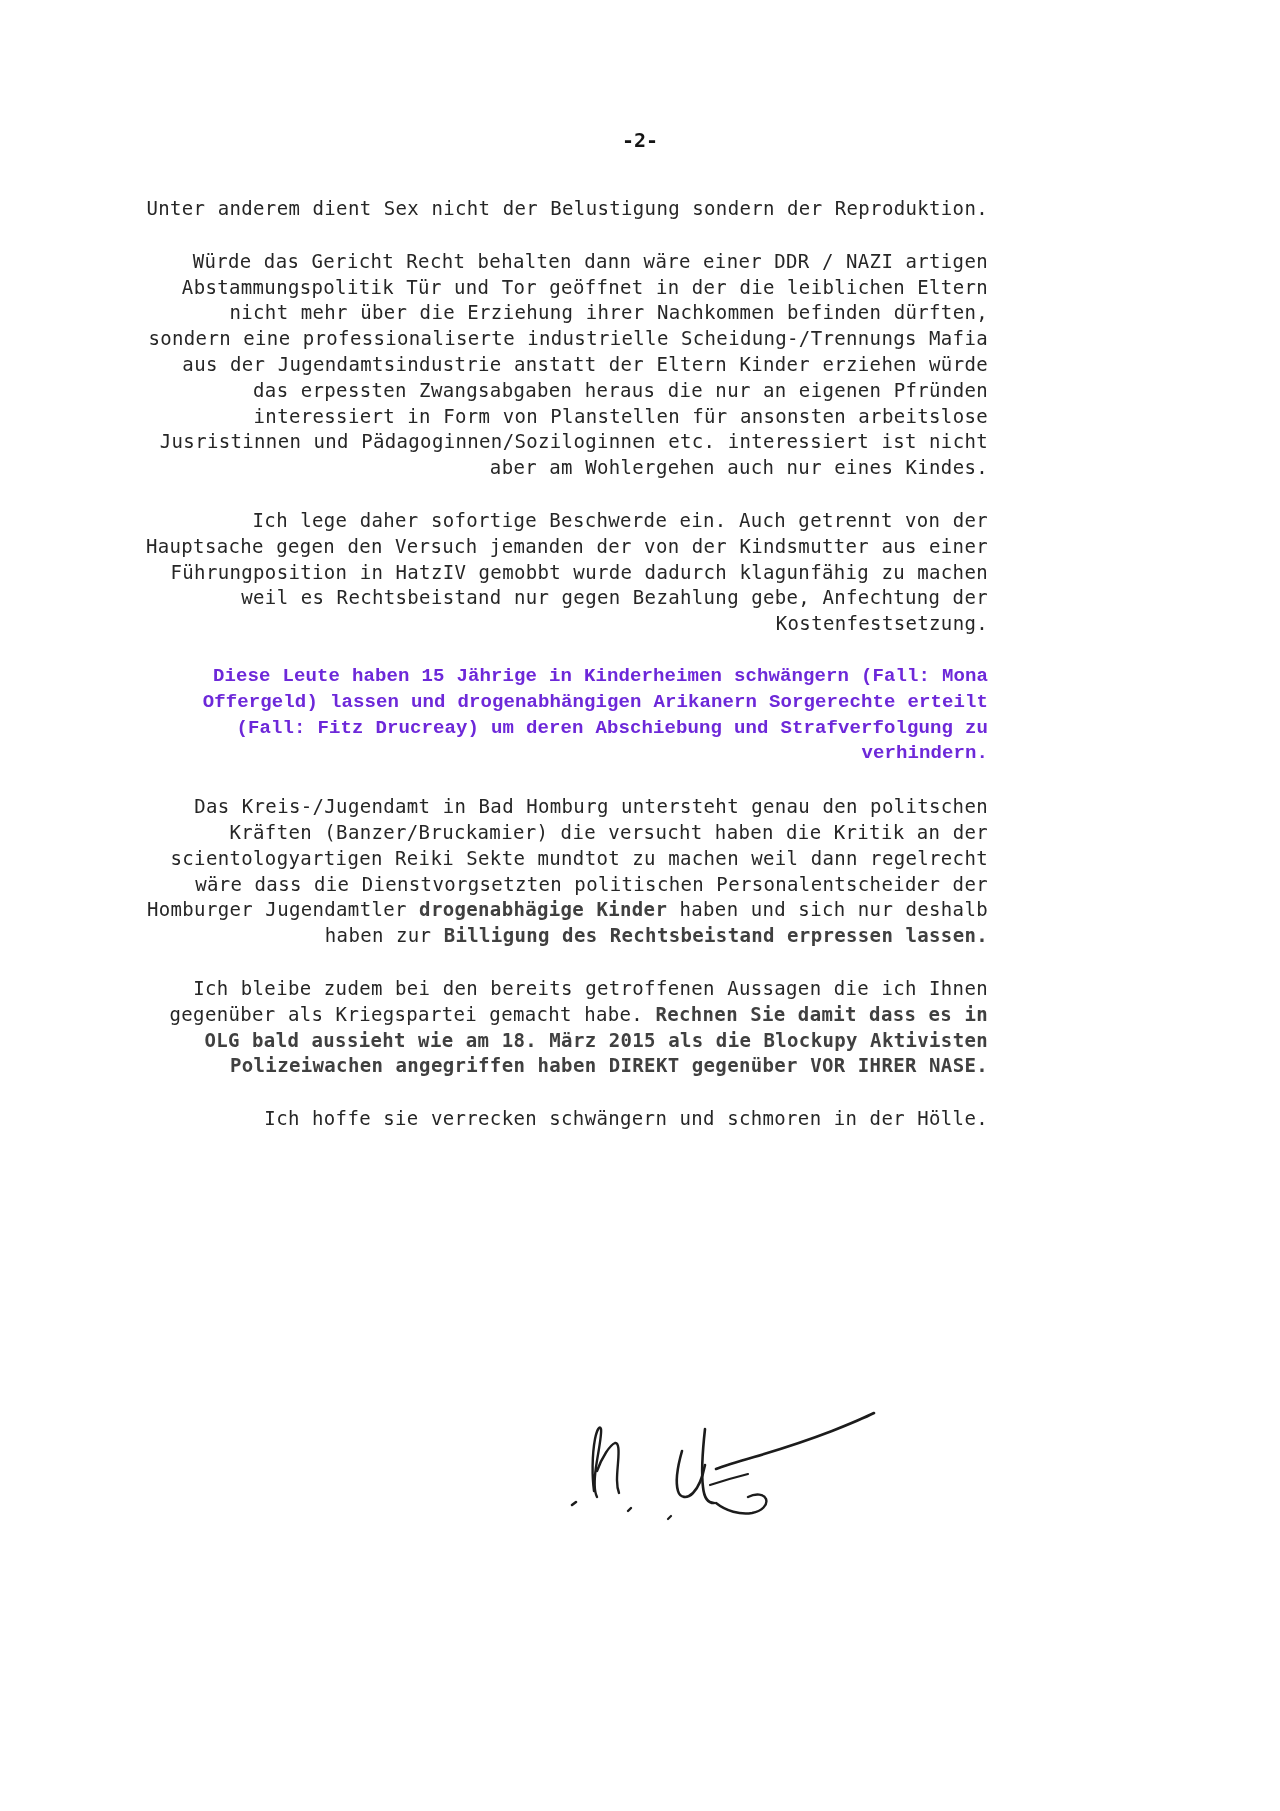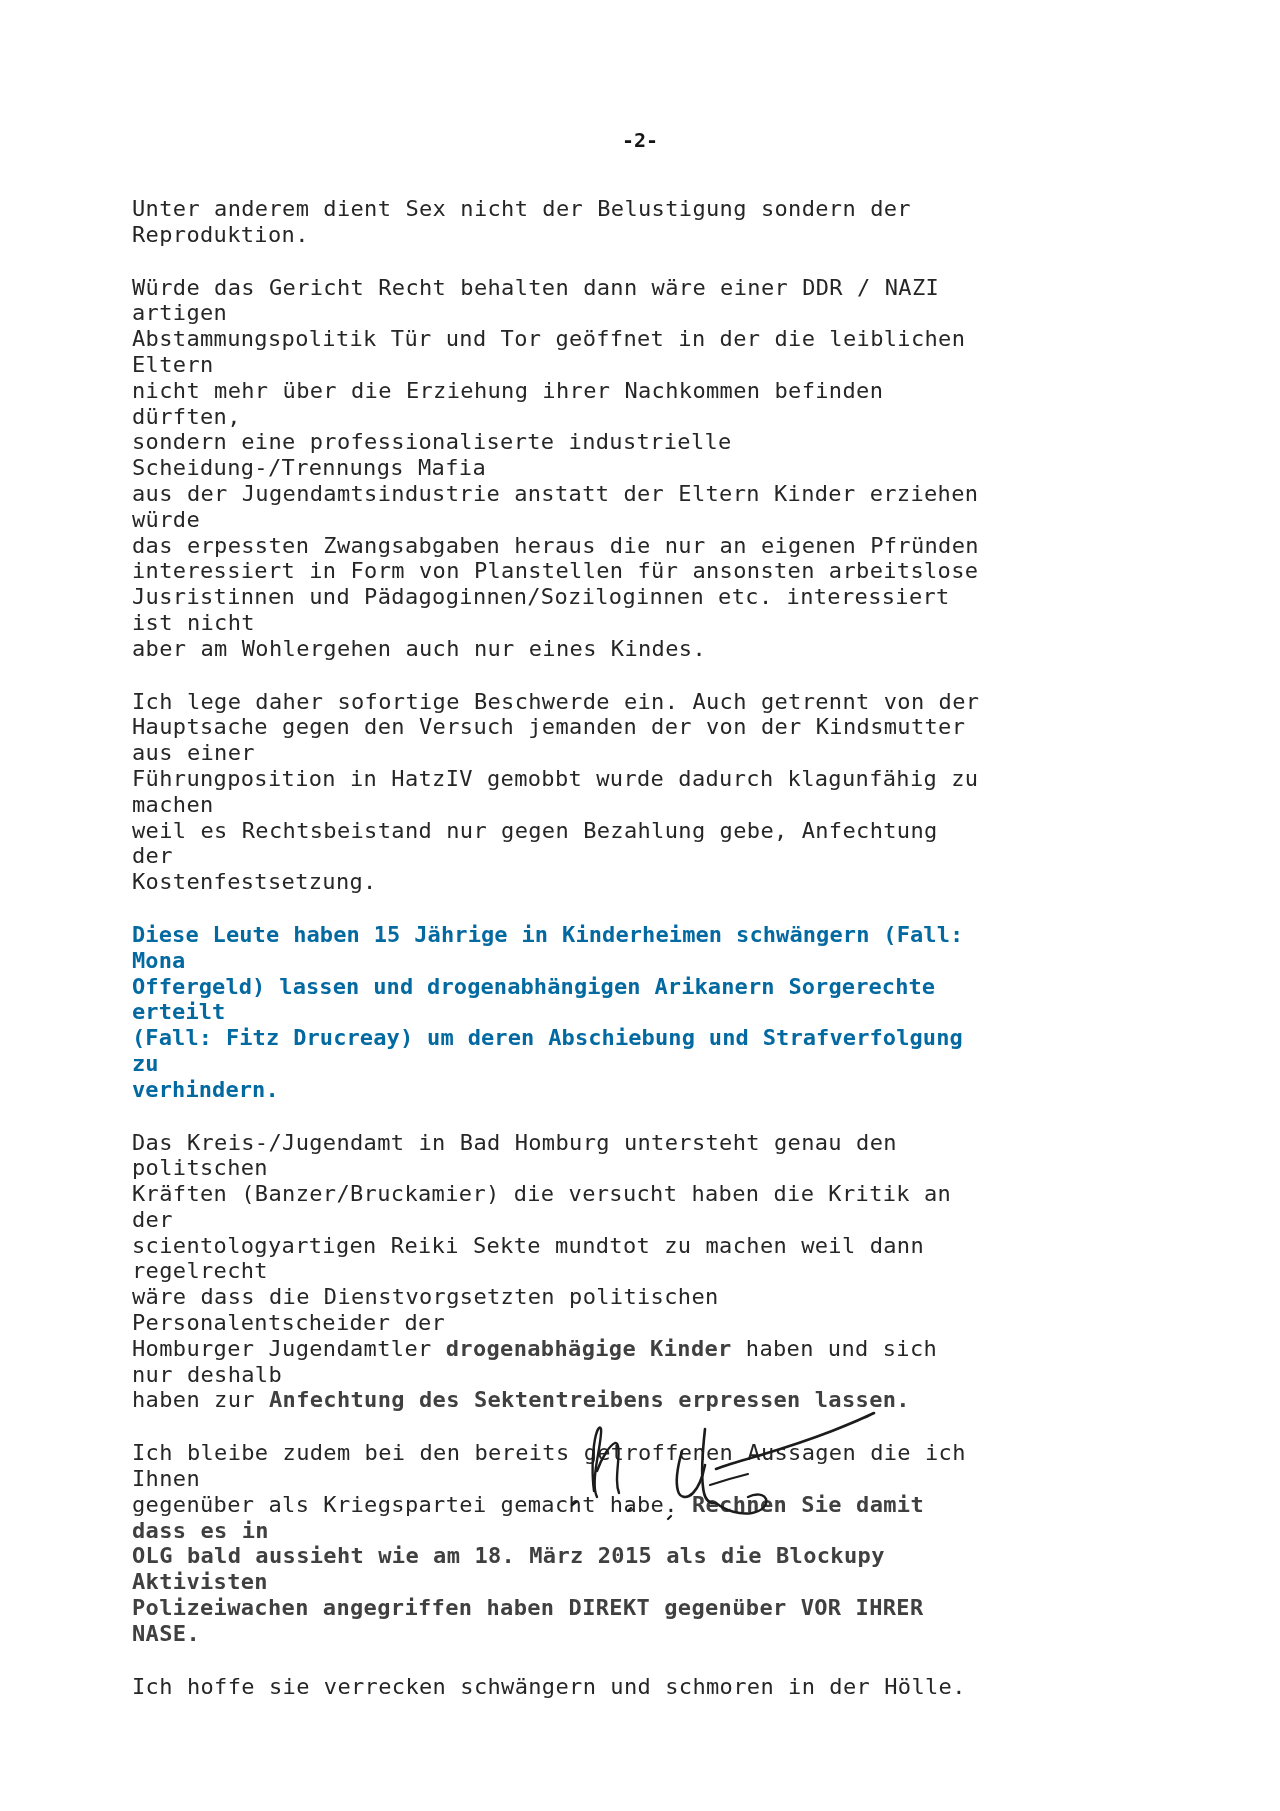--- a/index.html
+++ b/index.html
@@ -37,31 +37,33 @@
   }
   .body-text {
     position: absolute;
     top: 196px;
     left: 132px;
     width: 856px;
   }
   p.para {
     margin: 0 0 27px 0;
     font-family: "DejaVu Sans Mono", "Liberation Mono", monospace;
-    font-size: 22px;
+    font-size: 19px;
     line-height: 25.8px;
     letter-spacing: 0.35px;
     color: #262626;
     white-space: pre-wrap;
     word-spacing: 0.5px;
+    text-align: right;
   }
   p.para.bold {
     font-weight: bold;
-    color: #0369a1;
+    color: #6d28d9;
     letter-spacing: 0.1px;
+    font-family: Liberation Mono, monospace;
   }
   p.para b {
     font-weight: bold;
     color: #404040;
   }
   .signature-area {
     position: absolute;
     top: 1395px;
     left: 540px;
     width: 420px;
@@ -103,21 +105,21 @@
     <p class="para bold">Diese Leute haben 15 Jährige in Kinderheimen schwängern (Fall: Mona
 Offergeld) lassen und drogenabhängigen Arikanern Sorgerechte erteilt
 (Fall: Fitz Drucreay) um deren Abschiebung und Strafverfolgung zu
 verhindern.</p>
 
     <p class="para"><span>Das Kreis-/Jugendamt in Bad Homburg untersteht genau den politschen
 Kräften (Banzer/Bruckamier) die versucht haben die Kritik an der
 scientologyartigen Reiki Sekte mundtot zu machen weil dann regelrecht
 wäre dass die Dienstvorgsetzten politischen Personalentscheider der
 Homburger Jugendamtler </span><b>drogenabhägige Kinder</b><span> haben und sich nur deshalb
-haben zur </span><b>Anfechtung des Sektentreibens erpressen lassen.</b></p>
+haben zur </span><b>Billigung des Rechtsbeistand erpressen lassen.</b></p>
 
     <p class="para"><span>Ich bleibe zudem bei den bereits getroffenen Aussagen die ich Ihnen
 gegenüber als Kriegspartei gemacht habe. </span><b>Rechnen Sie damit dass es in
 OLG bald aussieht wie am 18. März 2015 als die Blockupy Aktivisten
 Polizeiwachen angegriffen haben DIREKT gegenüber VOR IHRER NASE.</b></p>
 
 
     <p class="para">Ich hoffe sie verrecken schwängern und schmoren in der Hölle.</p>
 
   </div>

